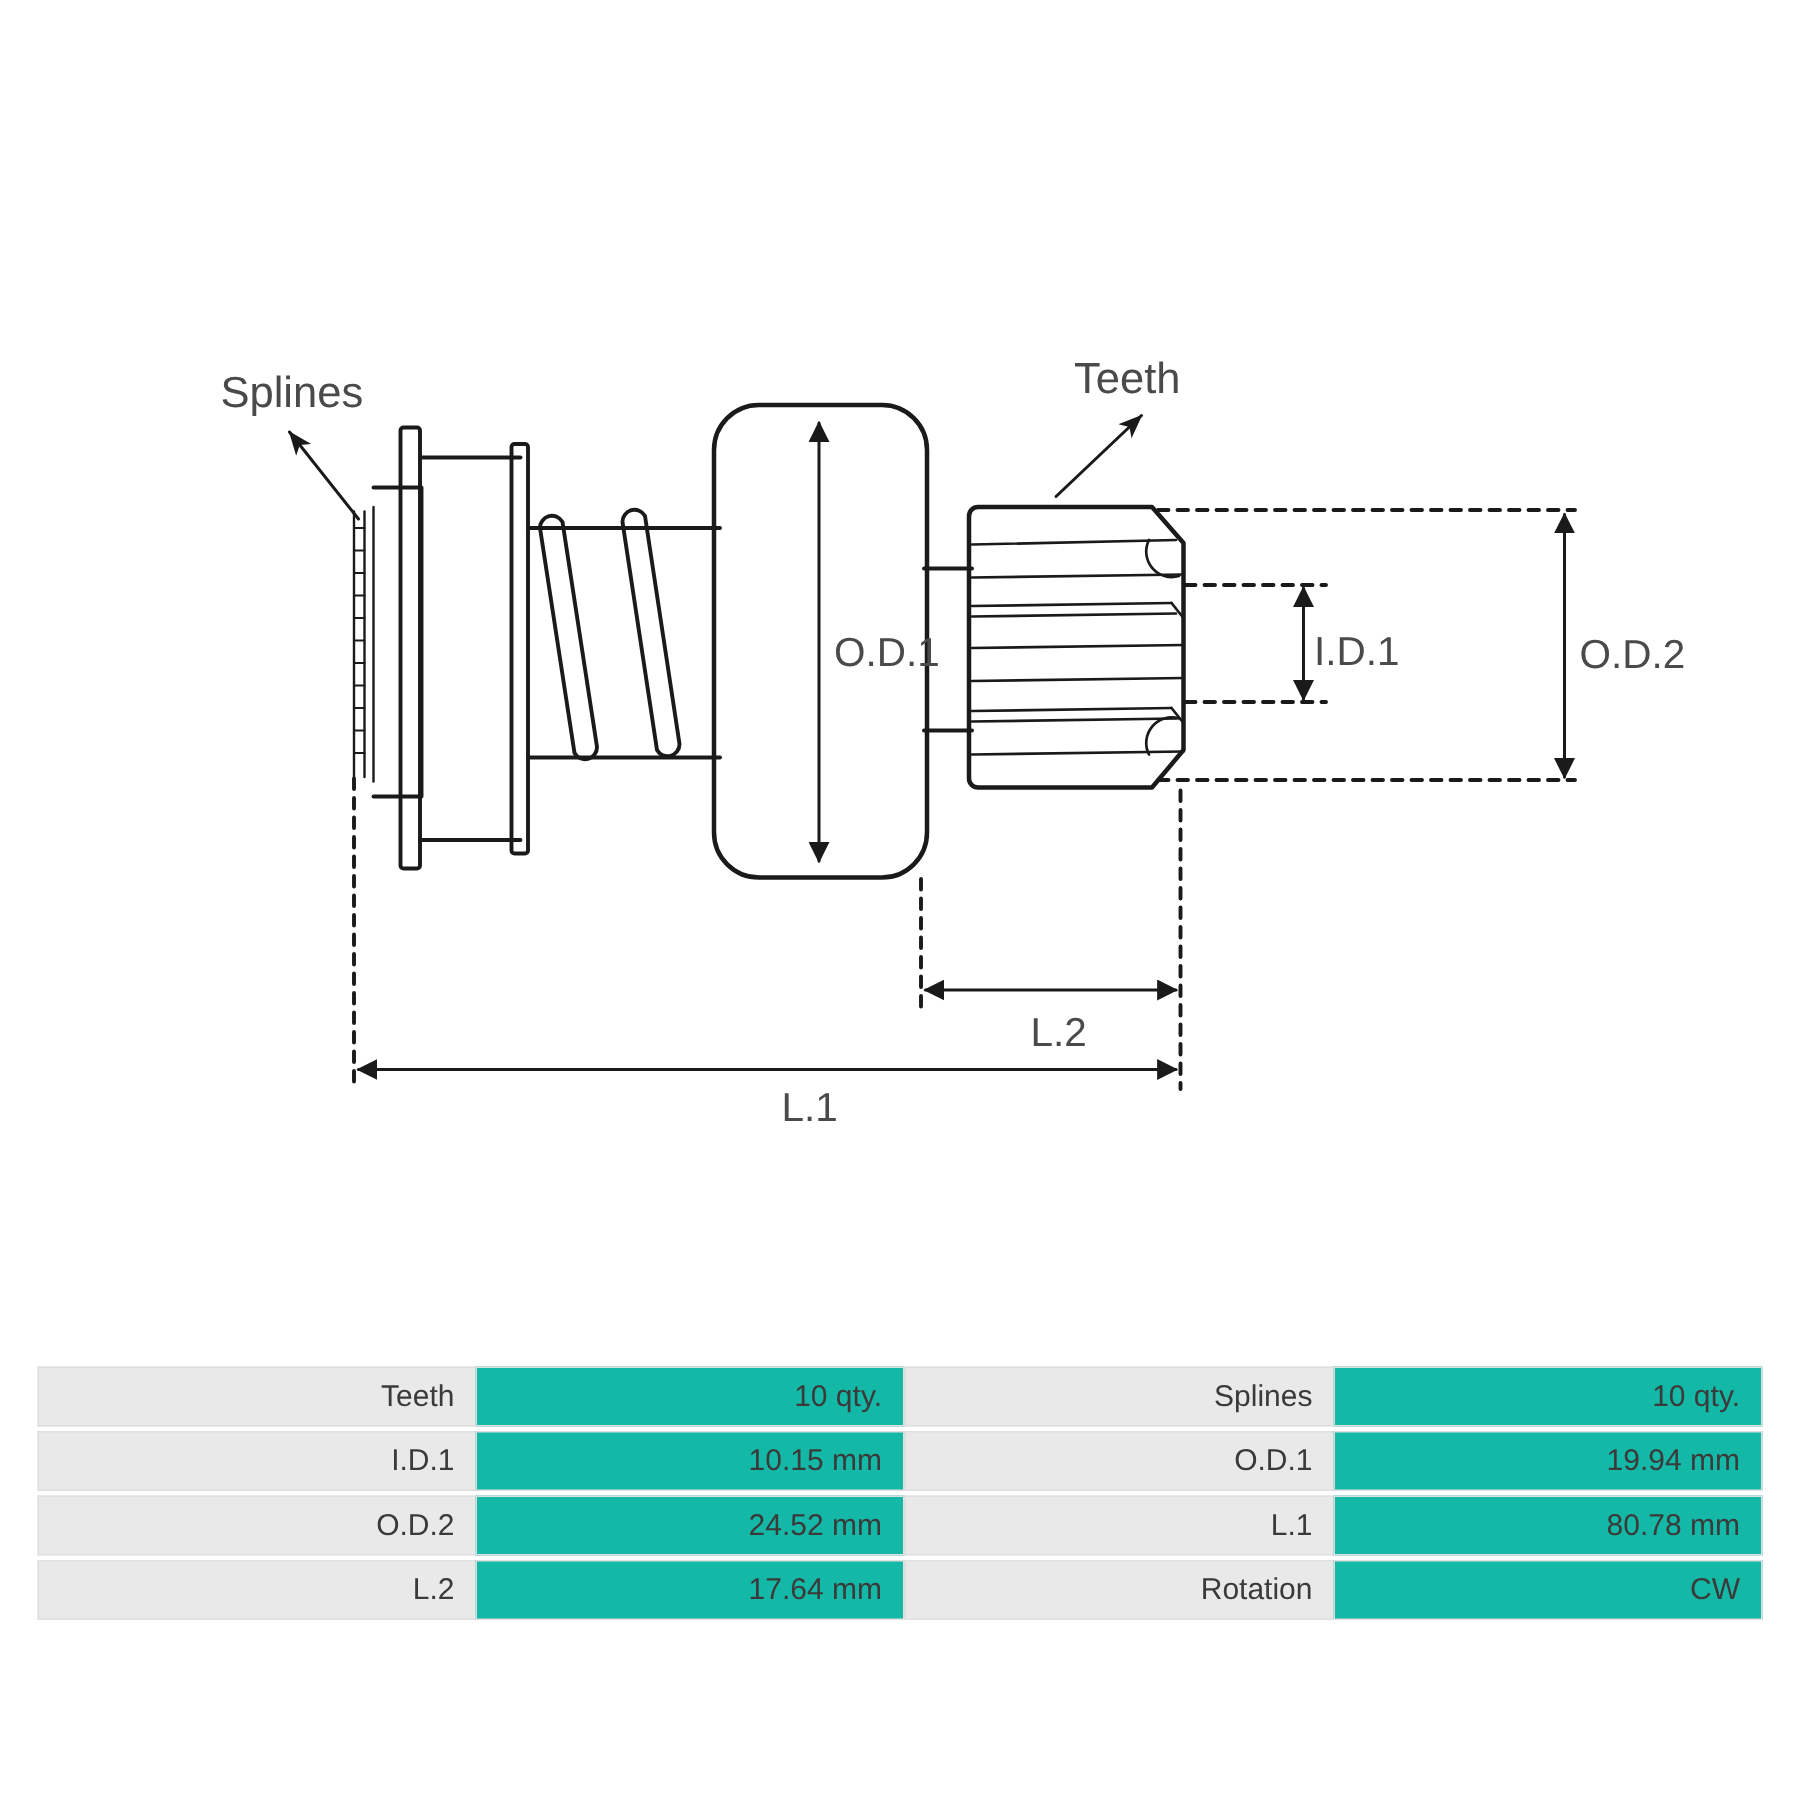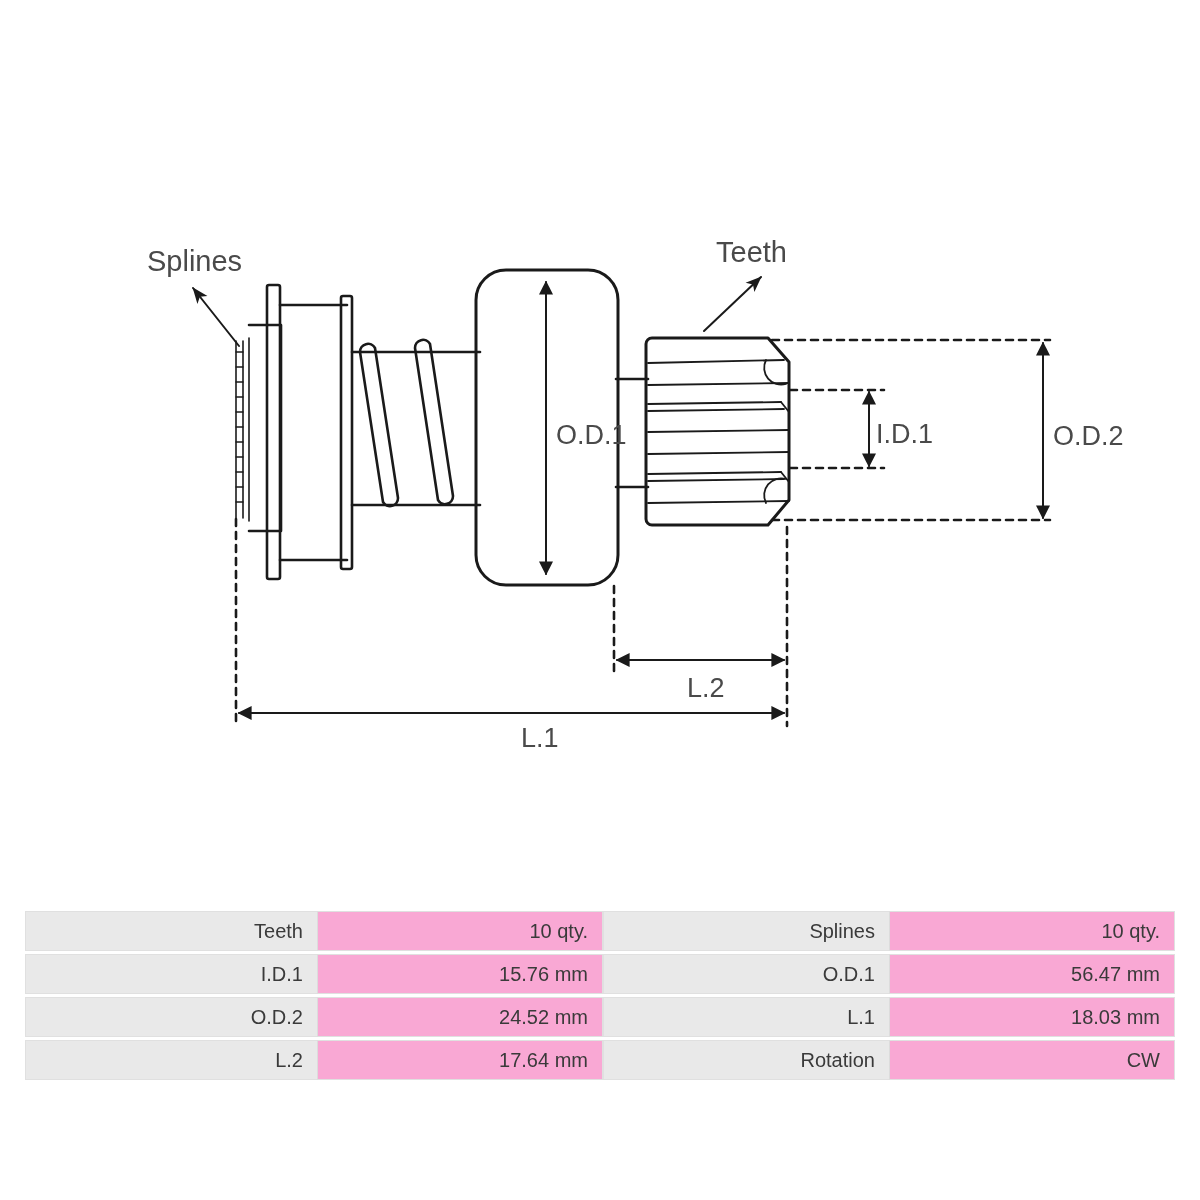--- a/index.html
+++ b/index.html
@@ -31,21 +31,21 @@
     vertical-align:middle;
     white-space:nowrap;
     overflow:hidden;
   }
   #spec-table td.label{
     background:#e9e9e9;
     border:1px solid #e0e0e0;
     border-right:none;
   }
   #spec-table td.value{
-    background:#f9a8d4;
+    background:#14b8a6;
     border:1px solid #e0e0e0;
     border-left:1px solid #dcdcdc;
   }
   #spec-table col.c1{width:292px;}
   #spec-table col.c2{width:286px;}
   #spec-table col.c3{width:286px;}
   #spec-table col.c4{width:286px;}
 </style>
 </head>
 <body>
@@ -214,29 +214,29 @@
     </colgroup>
     <tbody>
       <tr>
         <td class="label">Teeth</td>
         <td class="value">10 qty.</td>
         <td class="label">Splines</td>
         <td class="value">10 qty.</td>
       </tr>
       <tr>
         <td class="label">I.D.1</td>
-        <td class="value">15.76 mm</td>
+        <td class="value">10.15 mm</td>
         <td class="label">O.D.1</td>
-        <td class="value">56.47 mm</td>
+        <td class="value">19.94 mm</td>
       </tr>
       <tr>
         <td class="label">O.D.2</td>
         <td class="value">24.52 mm</td>
         <td class="label">L.1</td>
-        <td class="value">18.03 mm</td>
+        <td class="value">80.78 mm</td>
       </tr>
       <tr>
         <td class="label">L.2</td>
         <td class="value">17.64 mm</td>
         <td class="label">Rotation</td>
         <td class="value">CW</td>
       </tr>
     </tbody>
   </table>
 

